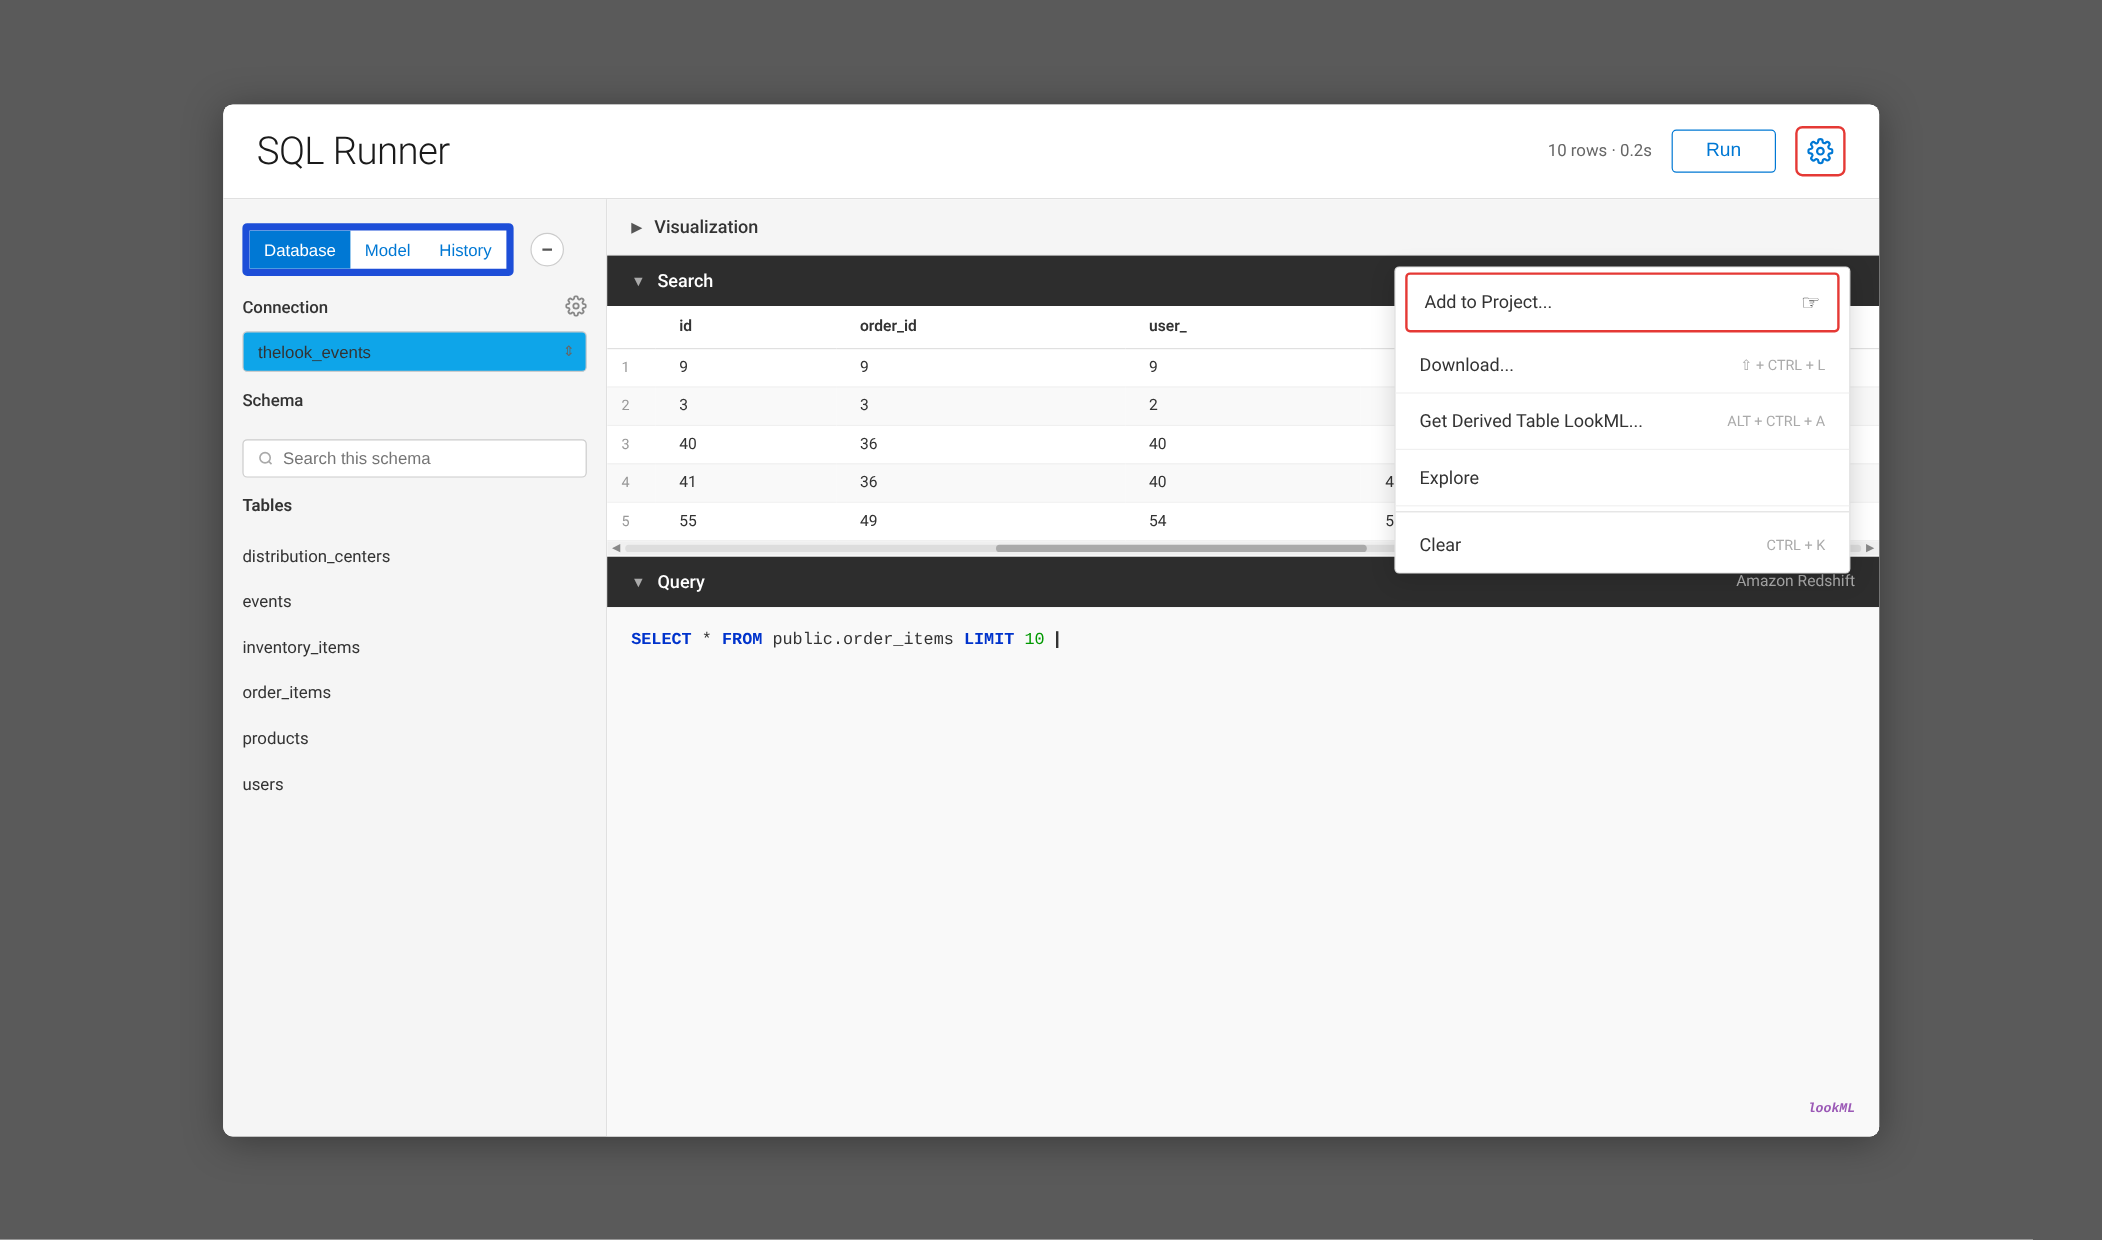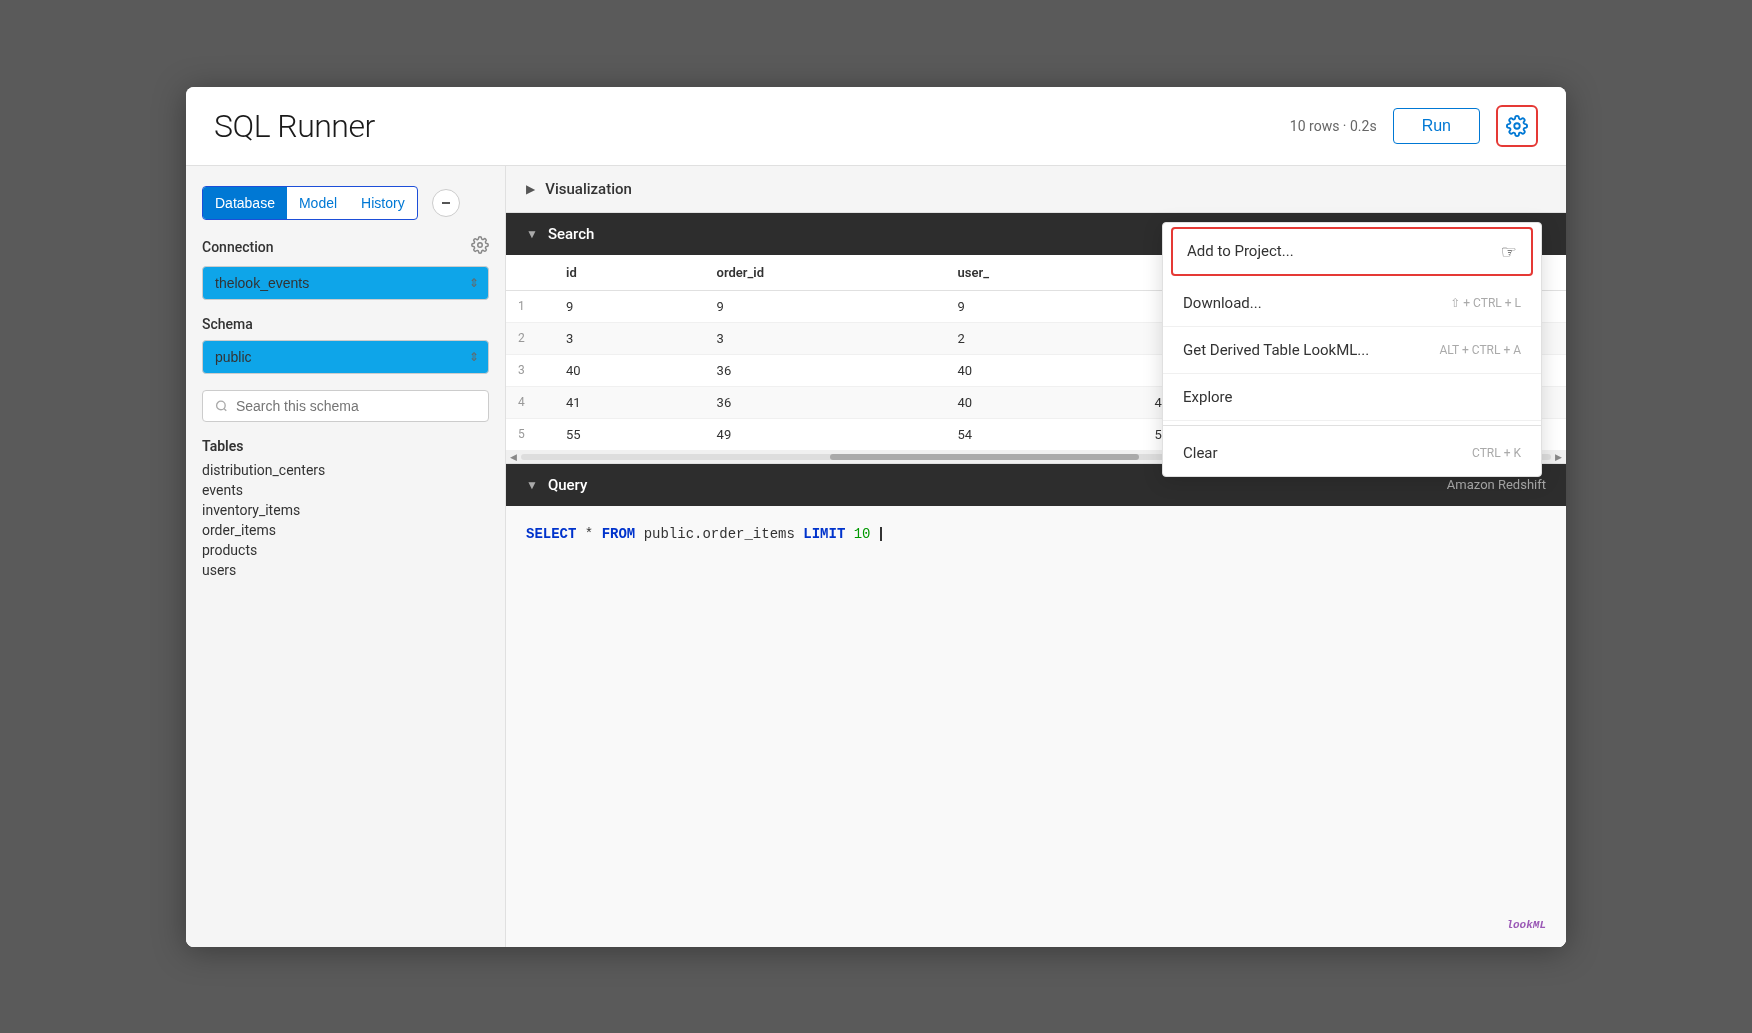--- a/index.html
+++ b/index.html
@@ -86,21 +86,21 @@
       padding: 20px 16px;
       display: flex;
       flex-direction: column;
       gap: 16px;
     }
     .tab-bar {
       display: flex;
       align-items: center;
       gap: 0;
       background: #fff;
-      border: 1px solid #1d4ed8;
+      border: 6px solid #1d4ed8;
       border-radius: 4px;
       overflow: hidden;
       position: relative;
     }
     .tab {
       flex: 1;
       padding: 8px 12px;
       text-align: center;
       font-size: 14px;
       cursor: pointer;
@@ -181,21 +181,21 @@
       border: none;
       outline: none;
       font-size: 14px;
       color: #aaa;
       background: transparent;
       width: 100%;
     }
     .tables-section {
       display: flex;
       flex-direction: column;
-      gap: 0;
+      gap: 18px;
       justify-content: space-between;
     }
     .tables-title {
       font-size: 14px;
       font-weight: 600;
       color: #333;
       margin-bottom: 6px;
     }
     .table-item {
       font-size: 14px;
@@ -464,25 +464,20 @@
         </div>
         <div class="select-wrapper" style="margin-top:8px;">
           <select>
             <option>thelook_events</option>
           </select>
         </div>
       </div>
 
       <div>
         <div class="connection-label" style="margin-bottom:8px;">Schema</div>
-        <div class="select-wrapper">
-          <select>
-            <option>public</option>
-          </select>
-        </div>
       </div>
 
       <div class="search-box">
         <svg width="14" height="14" viewBox="0 0 24 24" fill="none" stroke="#aaa" stroke-width="2.5">
           <circle cx="11" cy="11" r="8"></circle>
             <line x1="21" y1="21" x2="16.65" y2="16.65"></line>
         </svg>
         <input type="text" placeholder="Search this schema" style="">
       </div>
 

